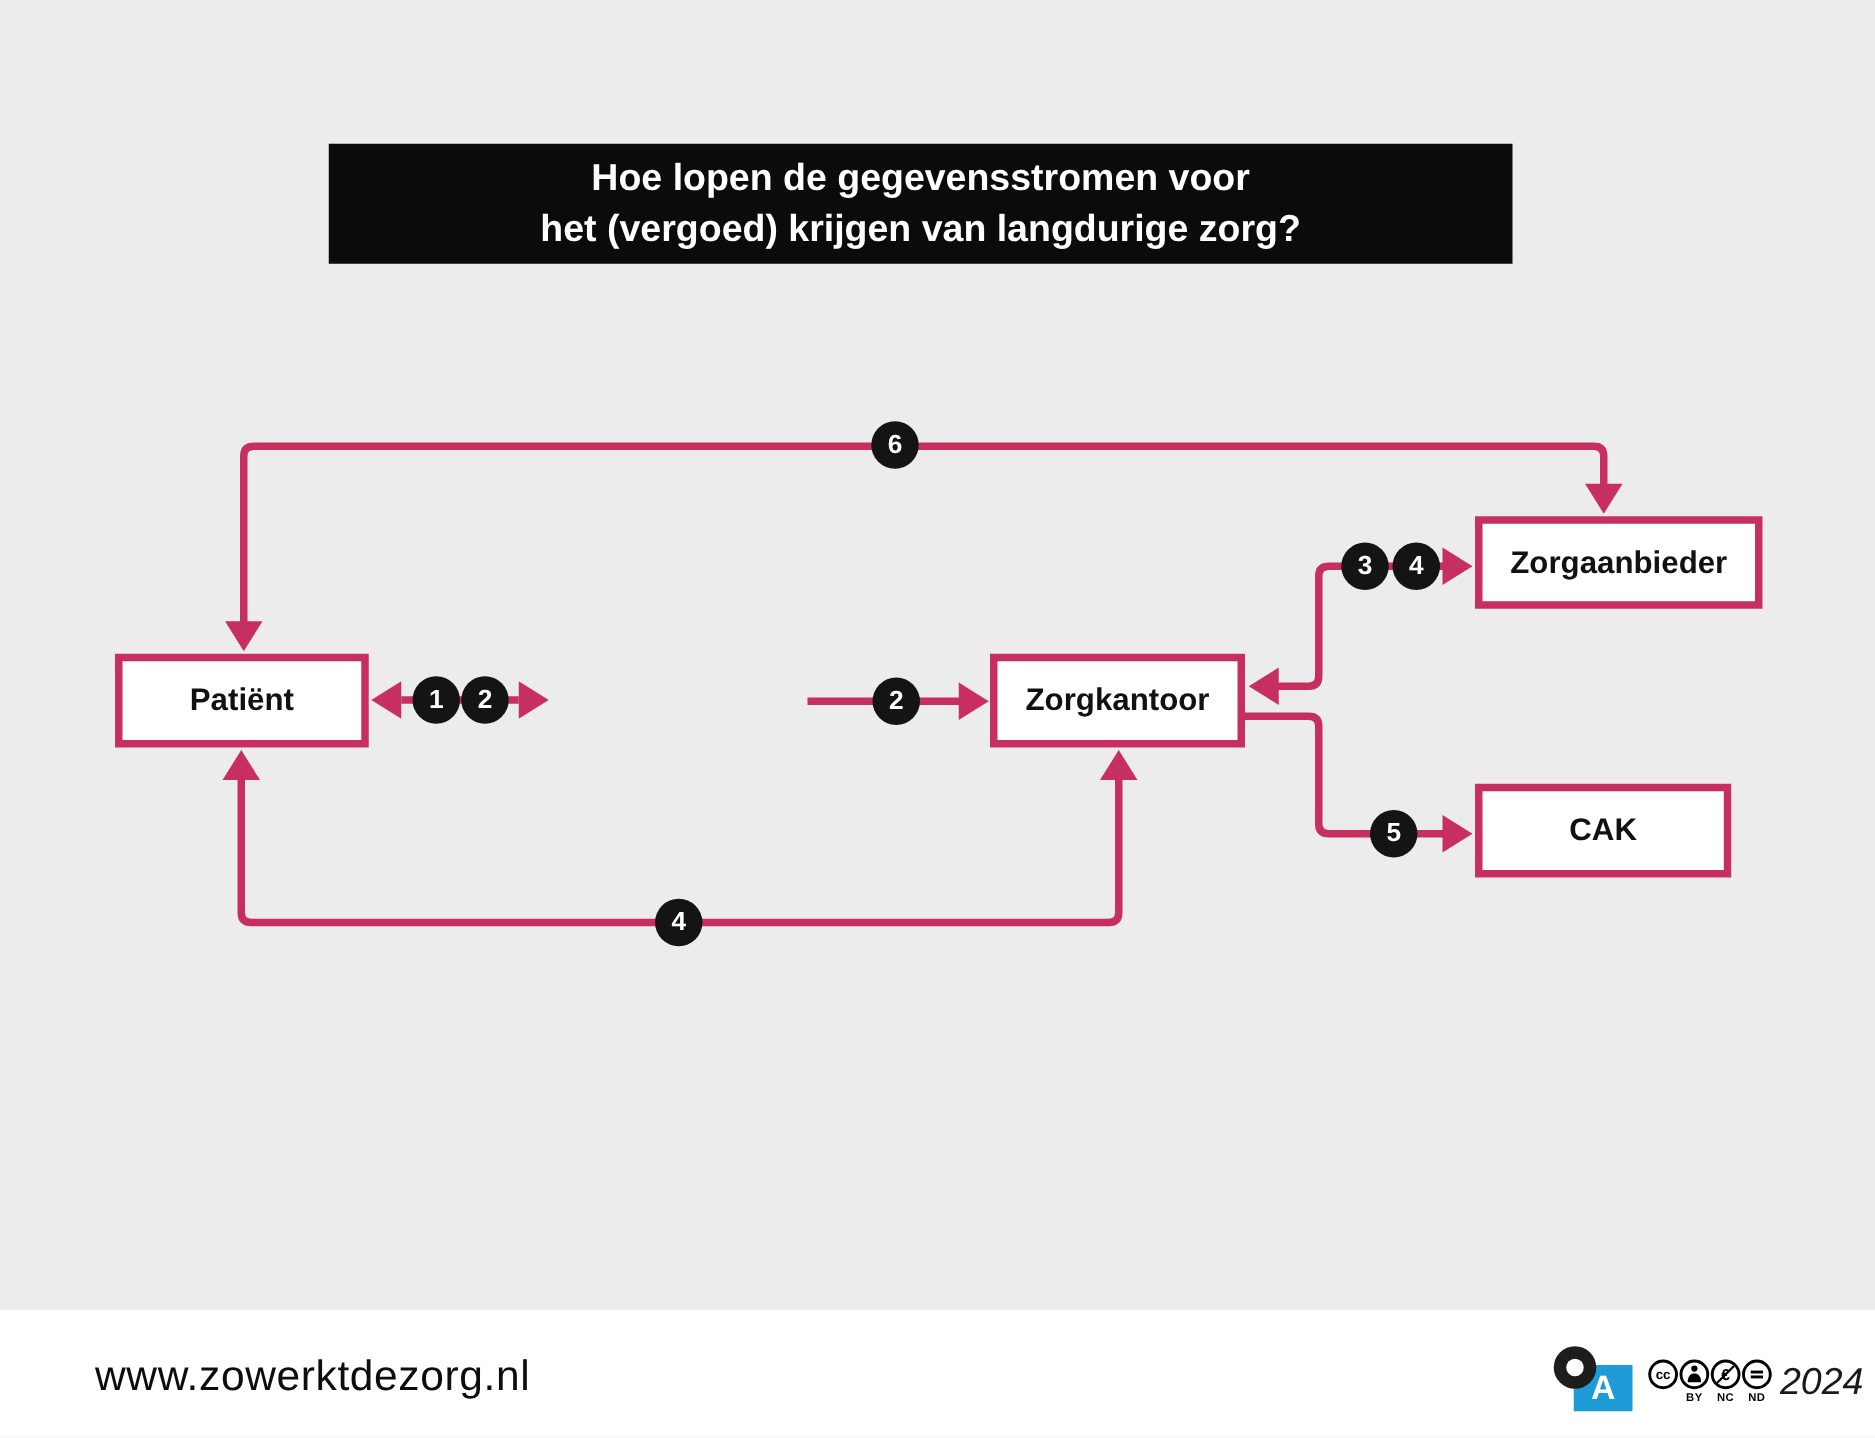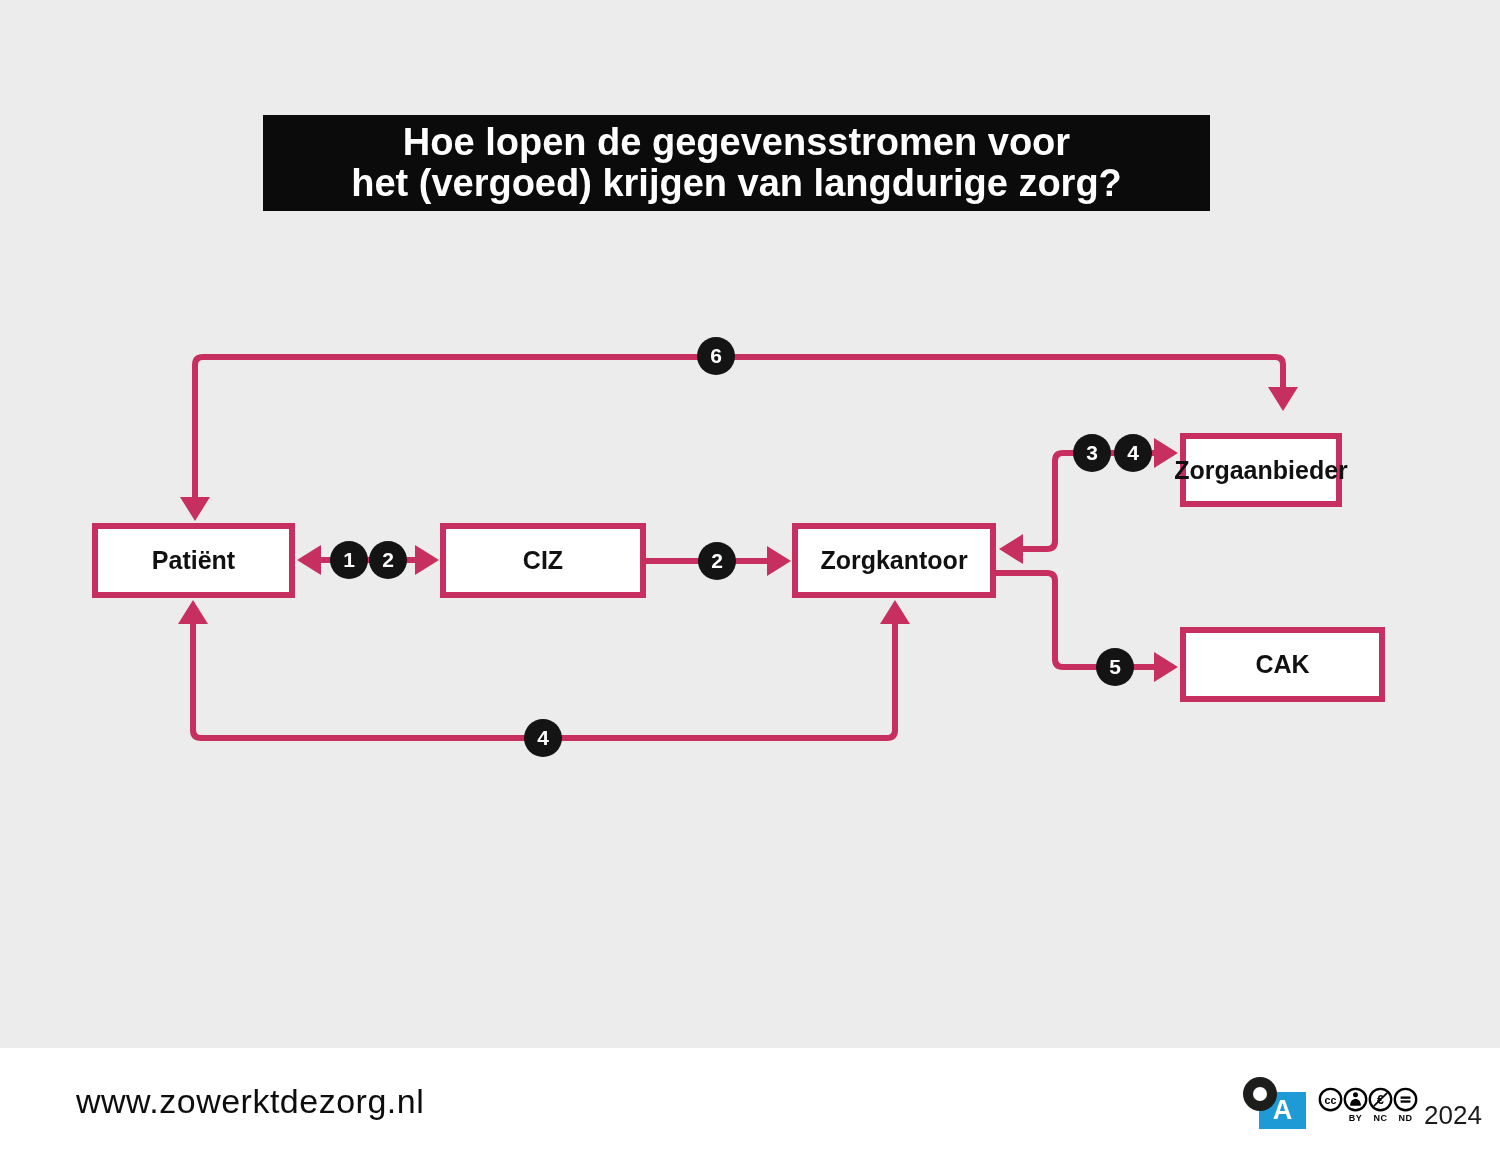--- a/index.html
+++ b/index.html
@@ -6,37 +6,37 @@
   .canvas {
     position:relative; width:1500px; height:1150px;
     background:#ececec; overflow:hidden;
     font-family:"Liberation Sans", sans-serif;
   }
   
   .title-banner {
     position:absolute; left:263px; top:115px; width:947px; height:96px;
     background:#0b0b0b; color:#ffffff;
     display:flex; flex-direction:column; align-items:center; justify-content:center;
-    font-weight:bold; font-size:38px; line-height:41px; text-align:center;
+    font-weight:bold; font-size:30px; line-height:41px; text-align:center;
   }
   
   .wires { position:absolute; left:0; top:0; }
   .wire { fill:none; stroke:#c72f60; stroke-width:6; stroke-linejoin:round; }
   .arrowhead { fill:#c72f60; stroke:none; }
   
   .node {
     position:absolute; box-sizing:border-box;
     background:#ffffff; border:6px solid #c72f60;
     display:flex; align-items:center; justify-content:center;
     font-weight:bold; font-size:25px; color:#111111;
   }
   .node-patient       { left:92px;   top:523px; width:203px; height:75px; }
   .node-ciz           { left:440px;  top:523px; width:206px; height:75px; }
   .node-zorgkantoor   { left:792px;  top:523px; width:204px; height:75px; }
-  .node-zorgaanbieder { left:1180px; top:413px; width:162px; height:74px;margin-top:20px; }
+  .node-zorgaanbieder { left:1180px; top:413px; width:230px; height:74px; }
   .node-cak           { left:1180px; top:627px; width:205px; height:75px; }
   
   .badge {
     position:absolute; width:38px; height:38px; border-radius:50%;
     background:#141414; color:#ffffff; font-weight:bold; font-size:21px;
     display:flex; align-items:center; justify-content:center;
     transform:translate(-50%,-50%);
   }
   
   .footer { position:absolute; left:0; top:1048px; width:1500px; height:102px; background:#ffffff; }
@@ -60,21 +60,21 @@
   .a11y-donut::after {
     content:""; position:absolute; left:10px; top:10px; width:14px; height:14px;
     border-radius:50%; background:#ffffff;
   }
   .cc-group { position:absolute; left:1318px; top:39px; display:flex;justify-content:center; }
   .cc-item { position:relative; width:25px; text-align:center; }
   .cc-label {
     position:absolute; left:0; right:0; top:26px;
     font-size:9px; font-weight:bold; color:#000; letter-spacing:0.5px;
   }
-  .year { position:absolute; left:1424px; top:52px; font-size:26px; color:#1a1a1a; }
+  .year { position:absolute; left:1424px; top:41px; font-size:30px; color:#1a1a1a;font-style:italic; }
 </style>
 </head>
 <body>
 
 <div class="canvas">
 
   <div class="title-banner">
     <span>Hoe lopen de gegevensstromen voor</span>
     <span>het (vergoed) krijgen van langdurige zorg?</span>
   </div>
@@ -99,23 +99,20 @@
     <polygon class="arrowhead" points="195,521 180,497 210,497"></polygon>
     <polygon class="arrowhead" points="1283,411 1268,387 1298,387"></polygon>
 
     <path class="wire" d="M193 622 V730 Q193 738 201 738 H887 Q895 738 895 730 V622"></path>
     <polygon class="arrowhead" points="193,600 178,624 208,624"></polygon>
     <polygon class="arrowhead" points="895,600 880,624 910,624"></polygon>
   </svg>
 
   <div class="node node-patient">
     <span>Patiënt</span>
-  </div>
-  <div class="node node-ciz">
-    <span>CIZ</span>
   </div>
   <div class="node node-zorgkantoor">
     <span>Zorgkantoor</span>
   </div>
   <div class="node node-zorgaanbieder">
     <span>Zorgaanbieder</span>
   </div>
   <div class="node node-cak">
     <span>CAK</span>
   </div>

